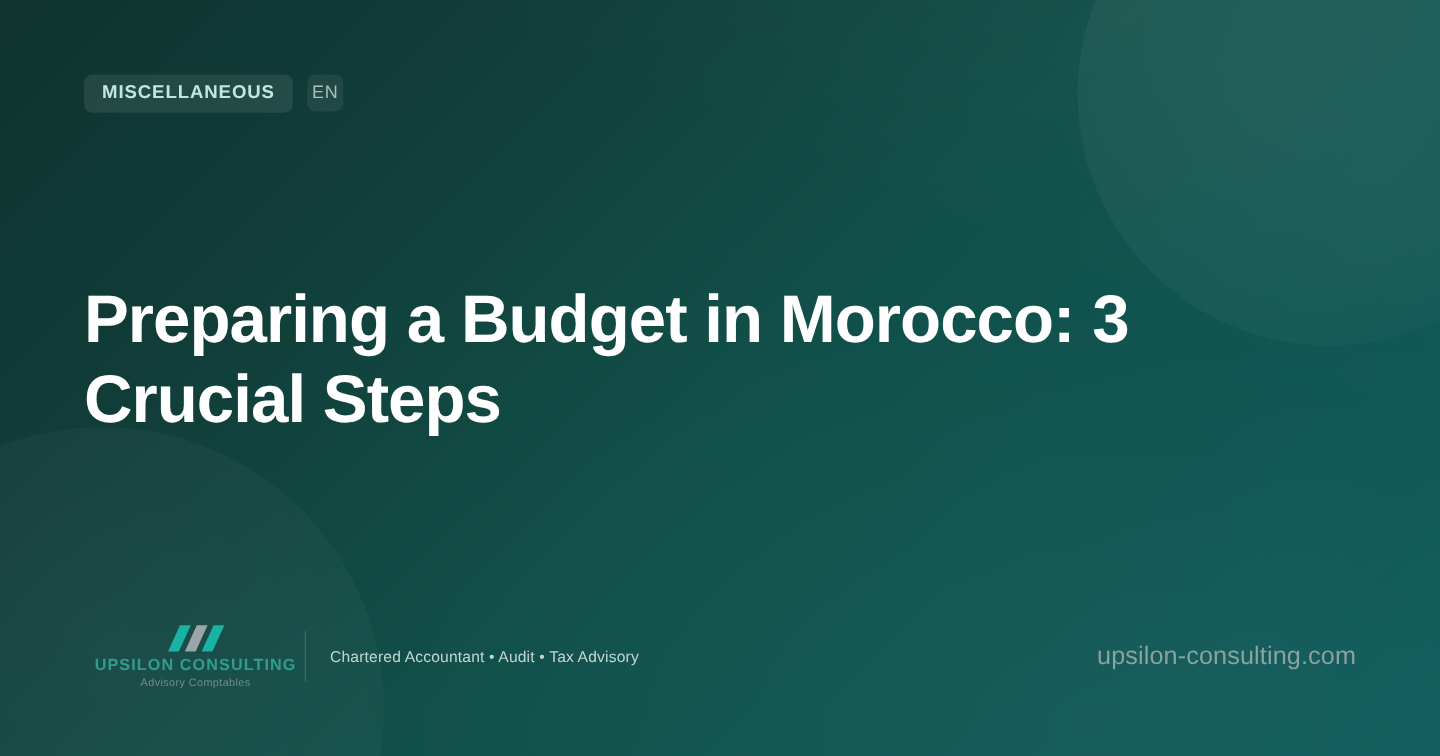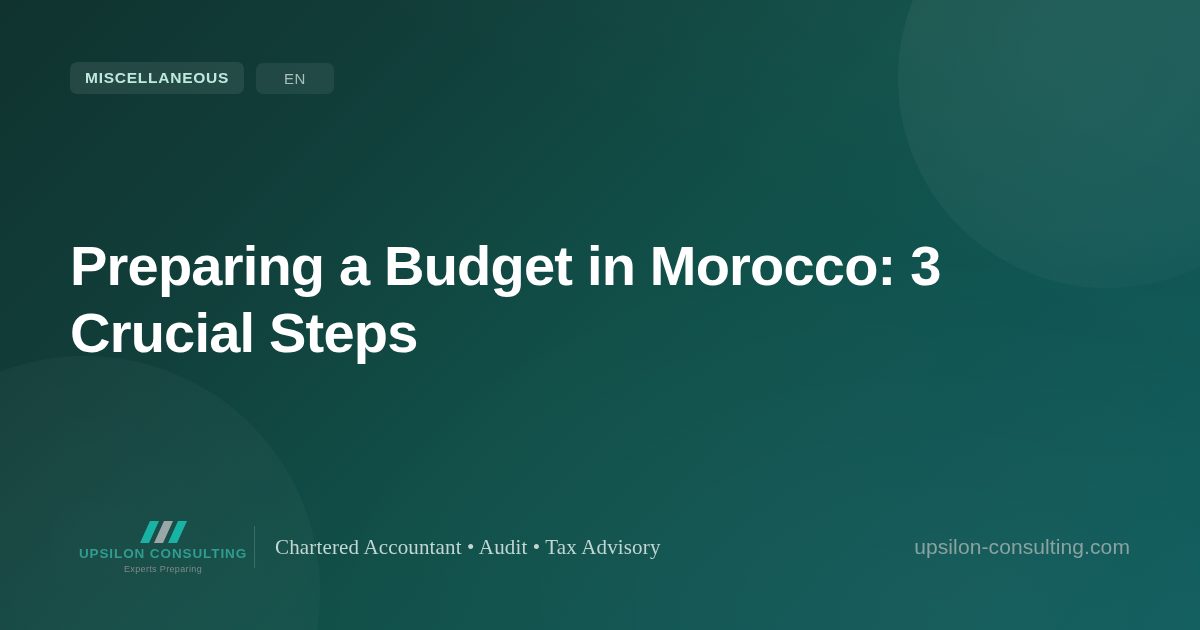--- a/index.html
+++ b/index.html
@@ -82,21 +82,21 @@
         rgba(255,255,255,0.000) 70%);
     pointer-events: none;
   }
 
   
   .meta-row {
     position: absolute;
     top: 62px;
     left: 70px;
     display: flex;
-    align-items: flex-end;
+    align-items: flex-start;
     gap: 12px;
   }
 
   .badge-category {
     display: inline-flex;
     align-items: center;
     height: 32px;
     padding: 0 15px;
     border-radius: 7px;
     background: rgba(255,255,255,0.088);
@@ -104,21 +104,21 @@
     font-size: 15.5px;
     font-weight: bold;
     letter-spacing: 0.75px;
     line-height: 1;
   }
 
   .badge-lang {
     display: inline-flex;
     align-items: center;
     height: 31px;
-    padding: 0 28px;
+    padding: 0 4px;
     border-radius: 7px;
     background: rgba(255,255,255,0.072);
     color: #a8bfbc;
     font-size: 15px;
     font-weight: normal;
     letter-spacing: 0.5px;
     line-height: 1;
   }
 
   
@@ -181,25 +181,24 @@
     width: 1px;
     height: 42px;
     background: rgba(255,255,255,0.16);
     margin-left: 16px;
     margin-right: 20px;
     flex: none;
   }
 
   .services {
     color: #c2d6d3;
-    font-size: 21px;
+    font-size: 13px;
     font-weight: normal;
     letter-spacing: 0.15px;
     white-space: nowrap;
-    font-family: Liberation Serif, serif;
   }
 
   .site-url {
     margin-left: auto;
     color: #8aa3a1;
     font-size: 21px;
     font-weight: normal;
     letter-spacing: 0.1px;
     white-space: nowrap;
   }
@@ -223,21 +222,21 @@
 
   <div class="footer">
 
     <div class="brand">
       <svg class="brand-mark" width="70" height="26" viewBox="0 0 70 26">
         <polygon points="12,24 22,2 31,2 21,24" fill="#19b3a6"></polygon>
         <polygon points="26,24 36,2 45,2 35,24" fill="#9aa6a8"></polygon>
         <polygon points="40,24 50,2 59,2 49,24" fill="#19b3a6"></polygon>
       </svg>
       <span class="brand-name">UPSILON CONSULTING</span>
-      <span class="brand-sub">Experts Preparing</span>
+      <span class="brand-sub">Advisory Comptables</span>
     </div>
 
     <div class="footer-divider"></div>
 
     <div class="services">Chartered Accountant • Audit • Tax Advisory</div>
 
     <div class="site-url">upsilon-consulting.com</div>
   </div>
 
 </div>

